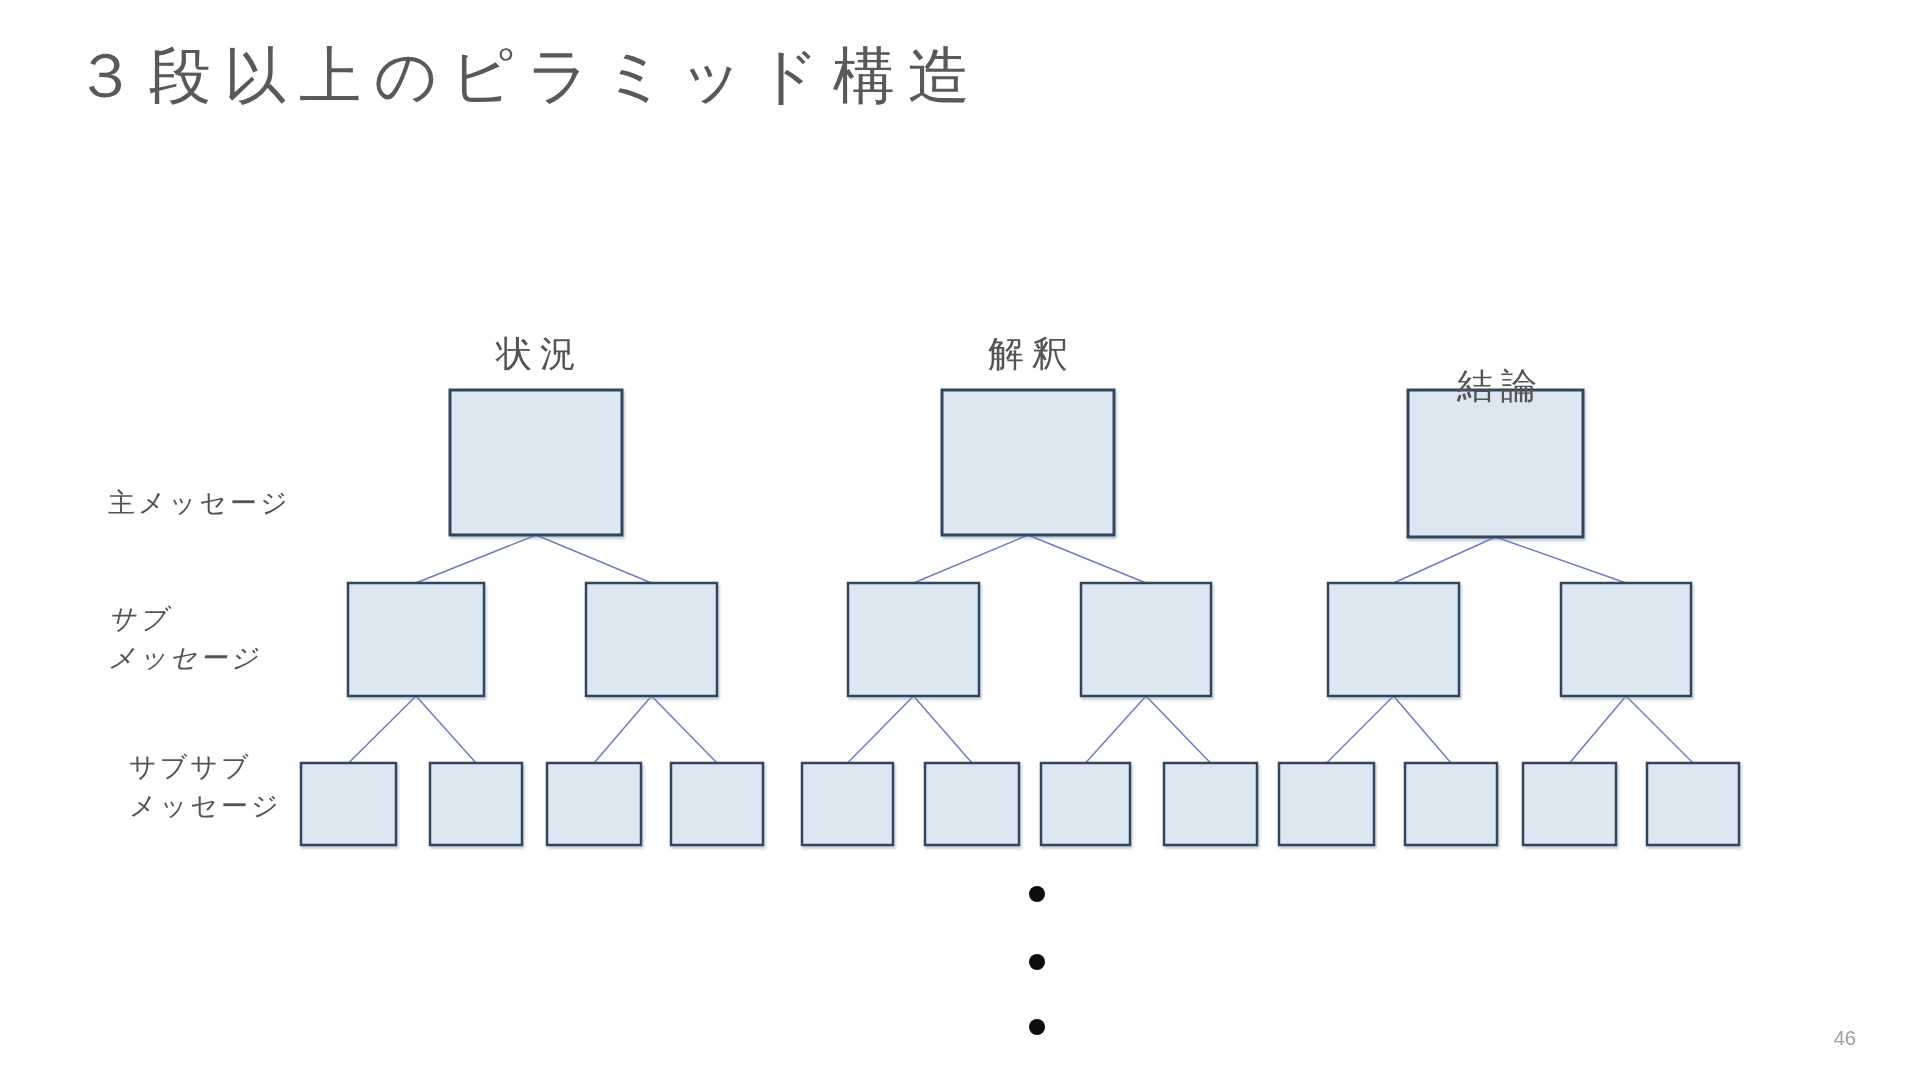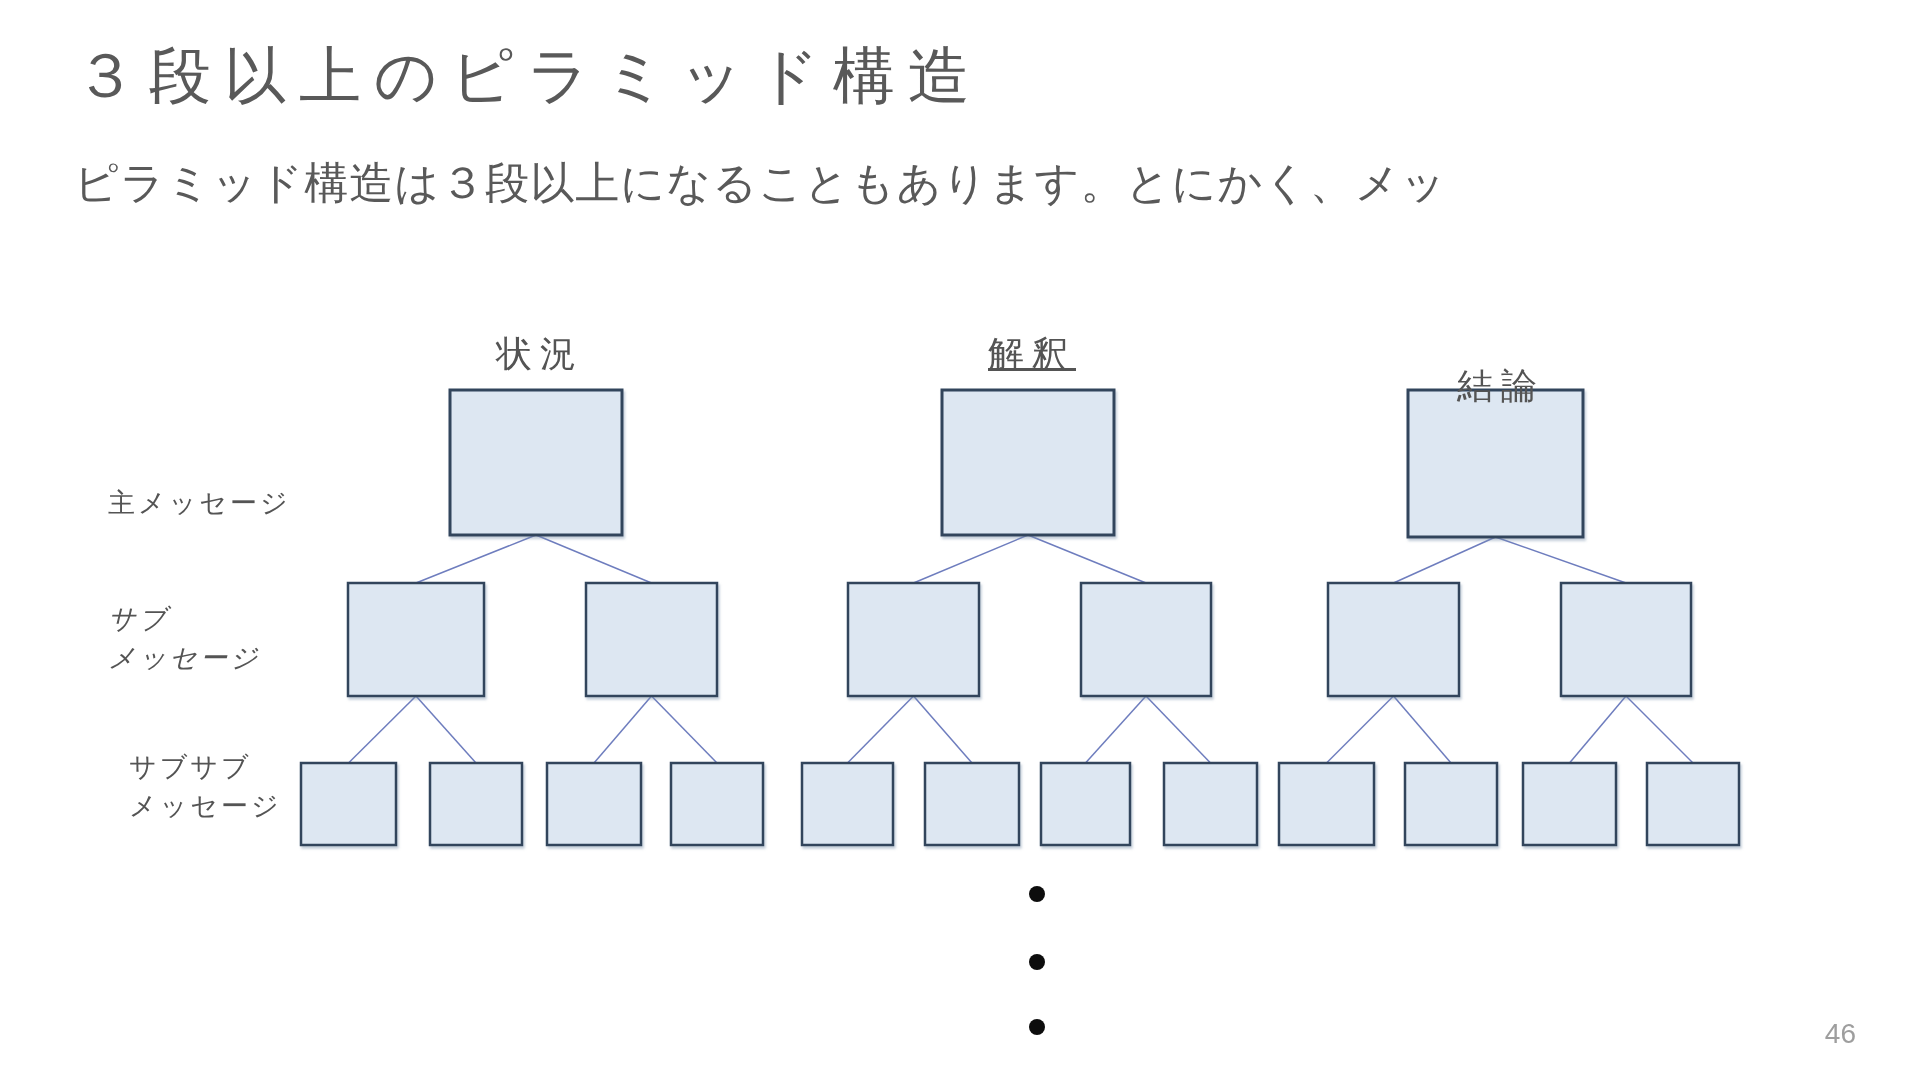--- a/index.html
+++ b/index.html
@@ -38,39 +38,39 @@
   .col-label {
     position: absolute;
     top: 330px;
     transform: translateX(-50%);
     font-size: 36px;
     letter-spacing: 8px;
     color: #545454;
     white-space: nowrap;
   }
   .c0 { left: 540px; font-family: Liberation Serif, serif; }
-  .c1 { left: 1032px; text-decoration: underline; }
+  .c1 { left: 1032px; }
   .c2 { left: 1501px; margin-top: 32px; }
   .row-label {
     position: absolute;
     left: 108px;
     font-size: 27px;
     letter-spacing: 3px;
     line-height: 39px;
     color: #545454;
     white-space: nowrap;
   }
   .r0 { top: 484px; }
   .r1 { top: 600px; font-style: italic; }
   .r2 { top: 748px; margin-left: 21px; }
   .page-number {
     position: absolute;
     right: 64px;
     bottom: 30px;
-    font-size: 28px;
+    font-size: 20px;
     color: #9e9e9e;
   }
 </style>
 </head>
 <body>
 
 <div class="slide">
 
   <svg id="diagram-svg" viewBox="0 0 1920 1080" xmlns="http://www.w3.org/2000/svg">
     <defs>
@@ -120,21 +120,20 @@
       <polygon points="622,454.5 904,454.5 NaN 942,462 904,481 904,469.5 622,469.5" fill="#8e96d1"></polygon>
       <polygon points="1114,454.5 1370,454.5 NaN 1408,462 1370,481 1370,469.5 1114,469.5" fill="#8e96d1"></polygon>
       <circle cx="1037" cy="894" r="8" fill="#0d0d0d"></circle>
       <circle cx="1037" cy="962" r="8" fill="#0d0d0d"></circle>
       <circle cx="1037" cy="1027" r="8" fill="#0d0d0d"></circle>
     </svg>
 
   <h1 class="title">３段以上のピラミッド構造</h1>
 
   <div class="body-text">
-    <div class="body-line">ピラミッド構造は３段以上になることもあります。とにかく、メッ</div>
   </div>
 
   <div class="col-label c0">状況</div>
   <div class="col-label c1">解釈</div>
   <div class="col-label c2">結論</div>
 
   <div class="row-label r0">
     <div>主メッセージ</div>
   </div>
   <div class="row-label r1">

